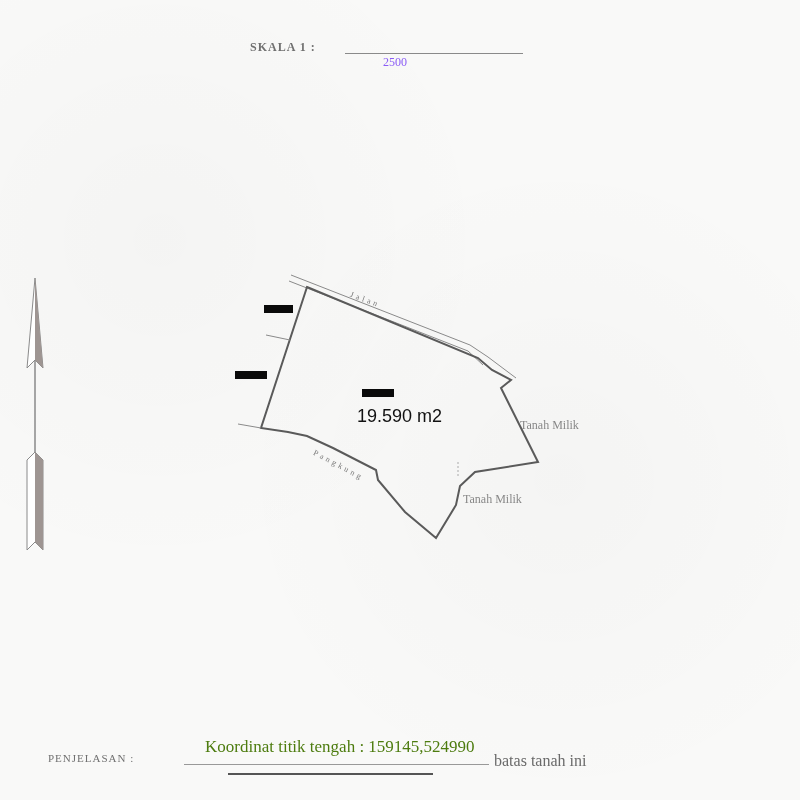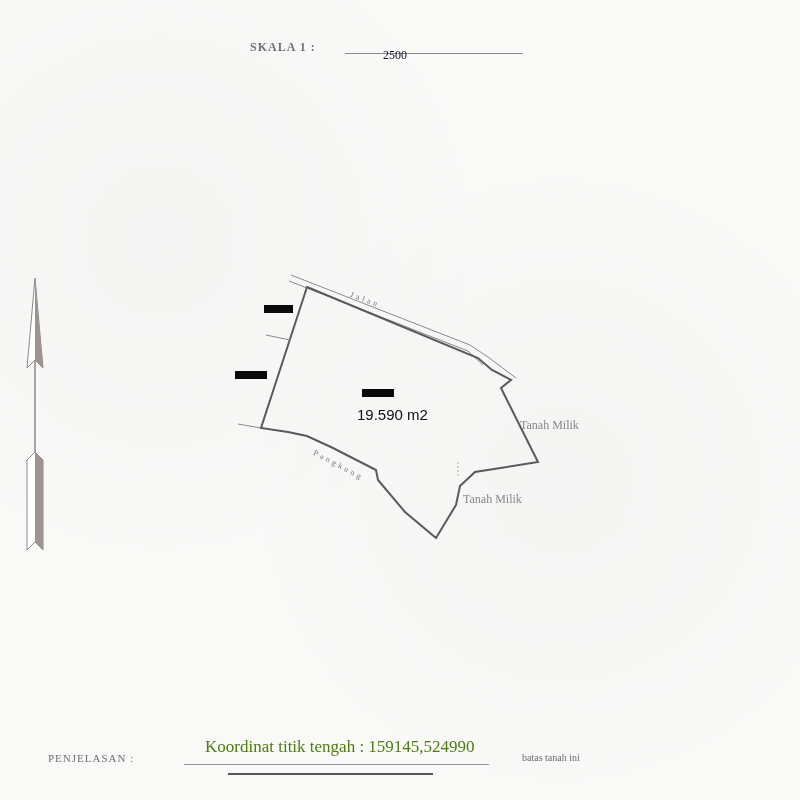--- a/index.html
+++ b/index.html
@@ -19,48 +19,48 @@
     }
     .scale {
       position: absolute; left: 250px; top: 40px;
       font-size: 12px; letter-spacing: 1px; font-weight: bold; color: #707070;
     }
     .scale-line {
       position: absolute; left: 345px; top: 53px; width: 178px; height: 1px;
       background: #8a8a8a;
     }
     .scale-value {
-      position: absolute; left: 383px; top: 48px; font-size: 12px; color: #0f172a;
+      position: absolute; left: 383px; top: 55px; font-size: 12px; color: #8b5cf6;
     }
     svg.map { position: absolute; left: 0; top: 0; }
     .area-label {
       position: absolute; left: 357px; top: 406px;
       font-family: "Liberation Sans", "DejaVu Sans", sans-serif;
-      font-size: 15px; color: #111;
+      font-size: 18px; color: #111;
     }
     .redact { position: absolute; background: #0a0a0a; height: 8px; }
     .lbl-small { position: absolute; font-size: 12px; color: #888; }
     .road-lbl {
       position: absolute; left: 352px; top: 290px; font-size: 8px; color: #777;
       letter-spacing: 3px; transform: rotate(20deg); transform-origin: left top;
     }
     .pangkung-lbl {
       position: absolute; left: 316px; top: 448px; font-size: 8px; color: #777;
       letter-spacing: 3px; transform: rotate(28deg); transform-origin: left top;
     }
     .koordinat {
       position: absolute; left: 205px; top: 737px; font-size: 17px; color: #4d7c0f;
     }
     .penjelasan {
       position: absolute; left: 48px; top: 752px; font-size: 11px; letter-spacing: 1px;
       font-weight: normal; color: #707070;
     }
     .pj-line1 { position: absolute; left: 184px; top: 764px; width: 305px; height: 1px; background: #999; }
     .pj-line2 { position: absolute; left: 228px; top: 773px; width: 205px; height: 2px; background: #555; }
-    .batas { position: absolute; left: 494px; top: 752px; font-size: 10px; color: #6a6a6a; margin-left: 28px; }
+    .batas { position: absolute; left: 494px; top: 752px; font-size: 16px; color: #6a6a6a; }
   </style>
 </head>
 <body>
 
 <div class="paper"></div>
 
 <div class="scale">SKALA 1 :</div>
 <div class="scale-line"></div>
 <div class="scale-value">2500</div>
 

